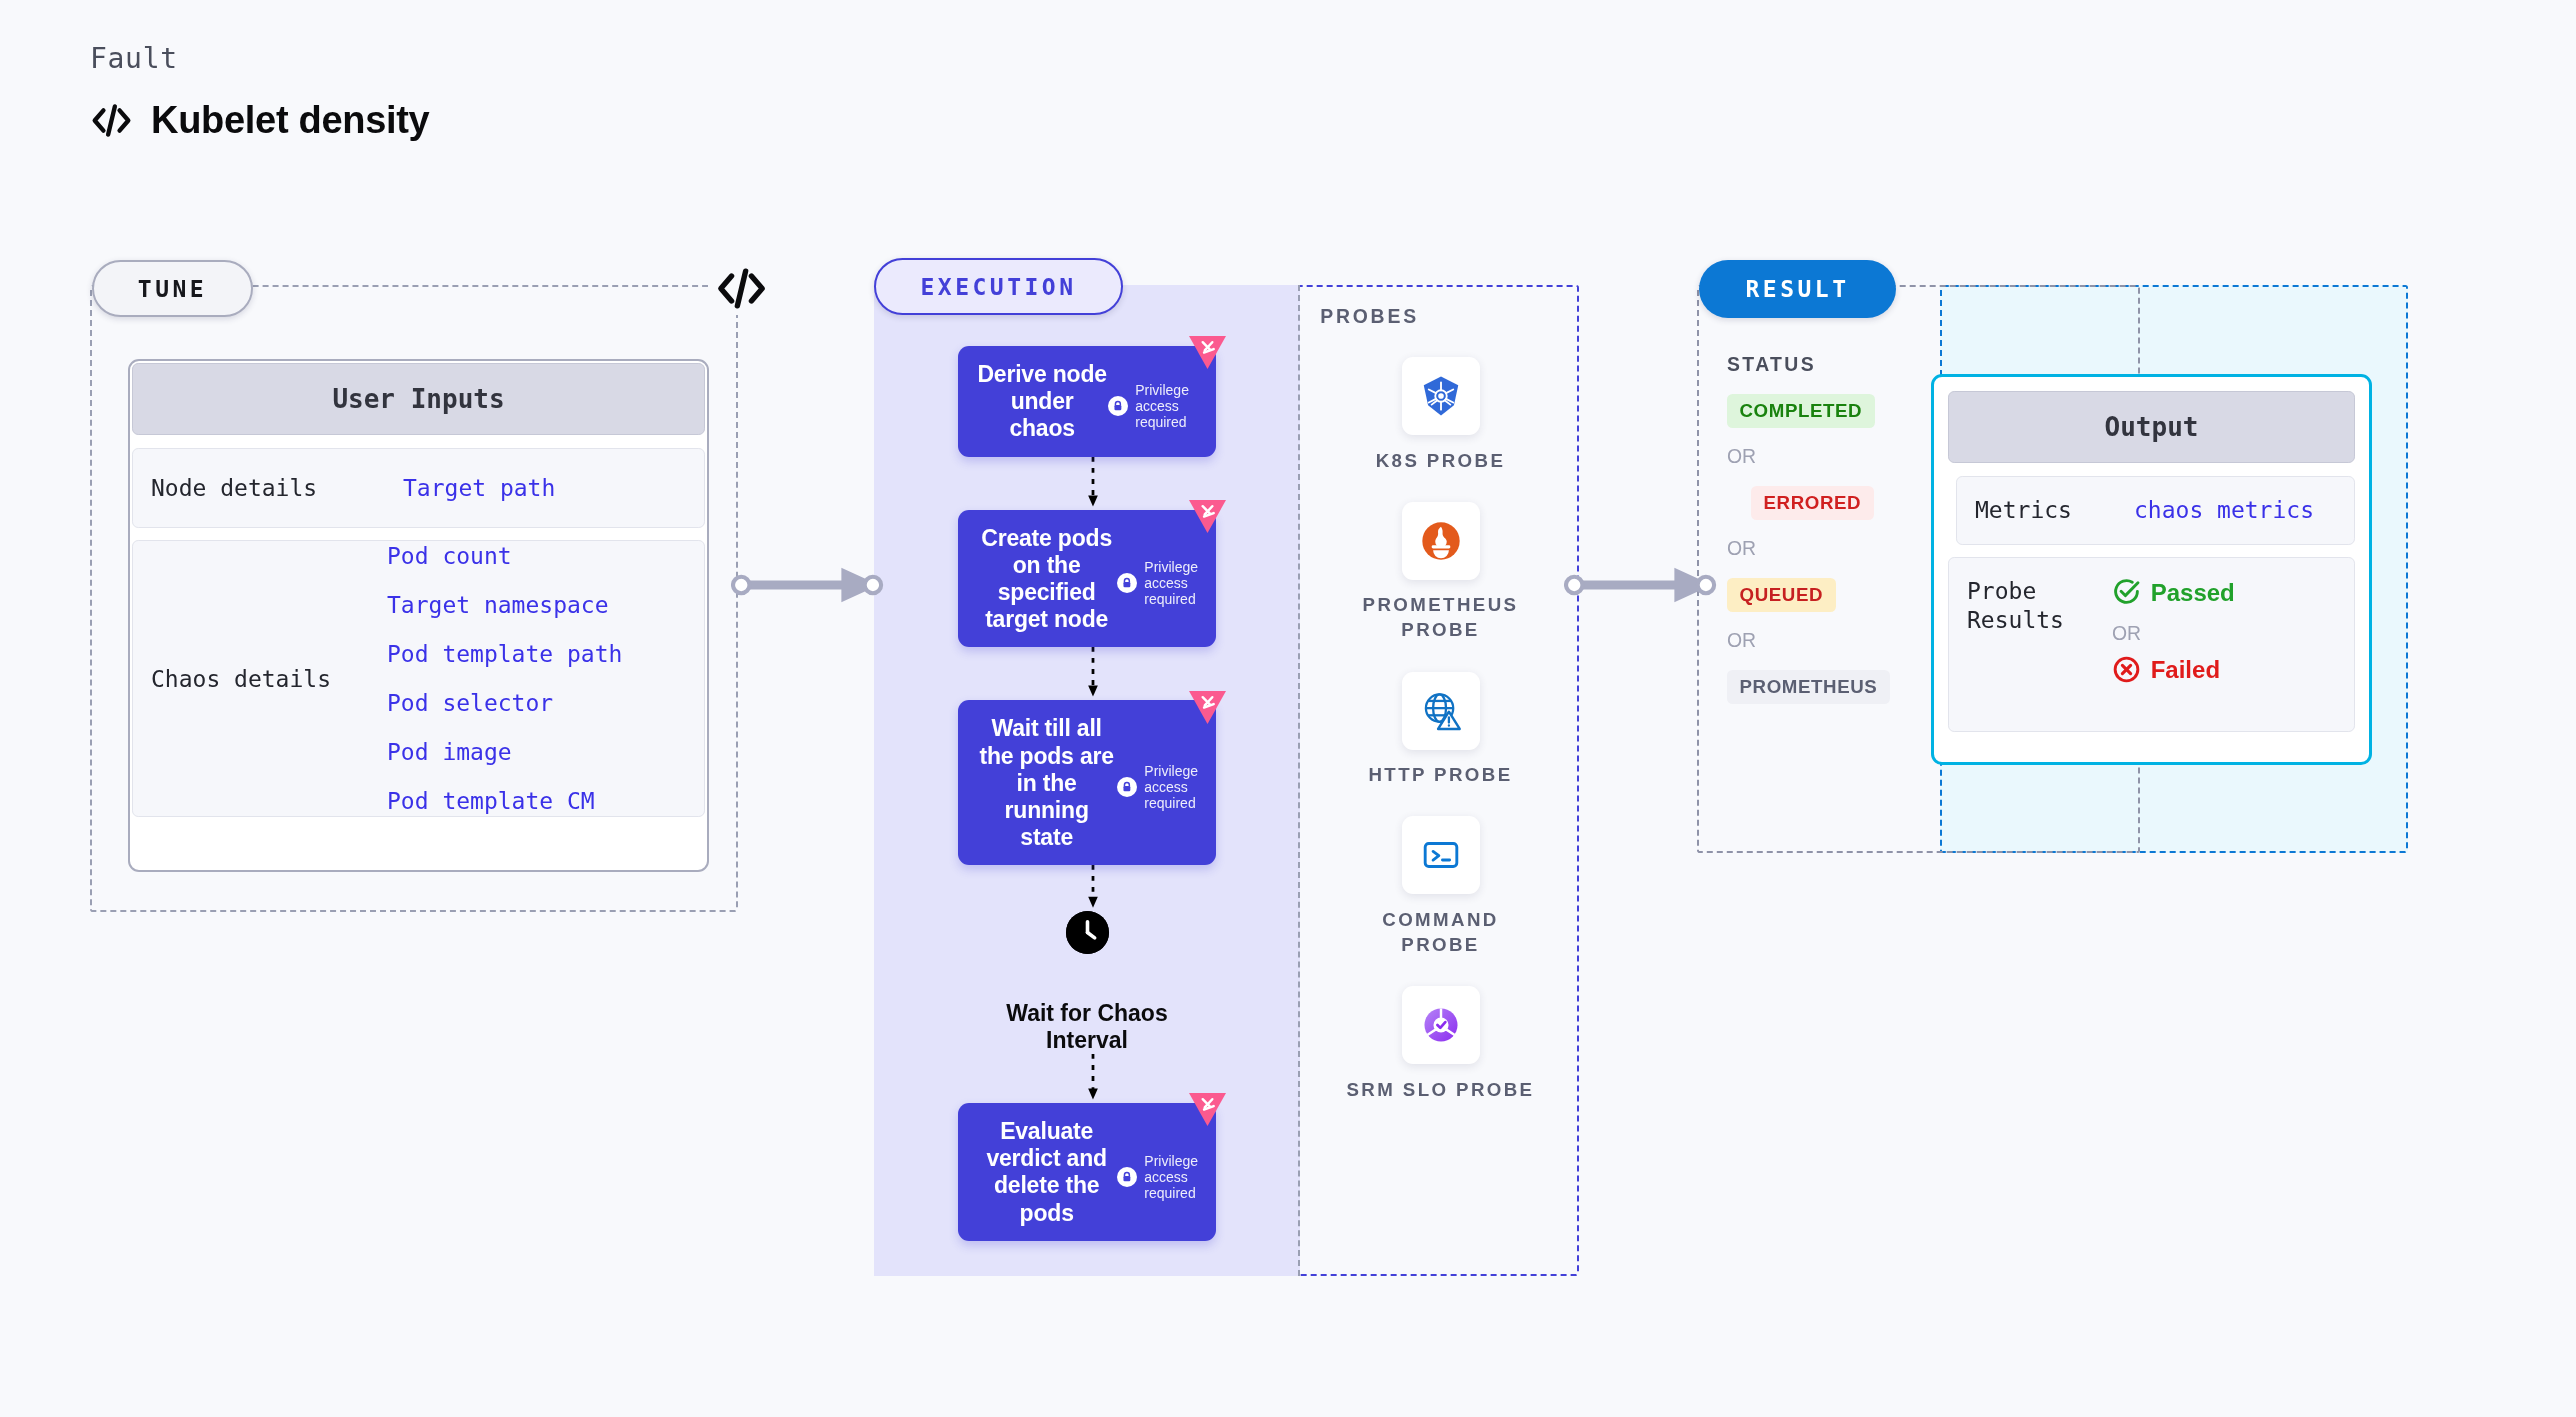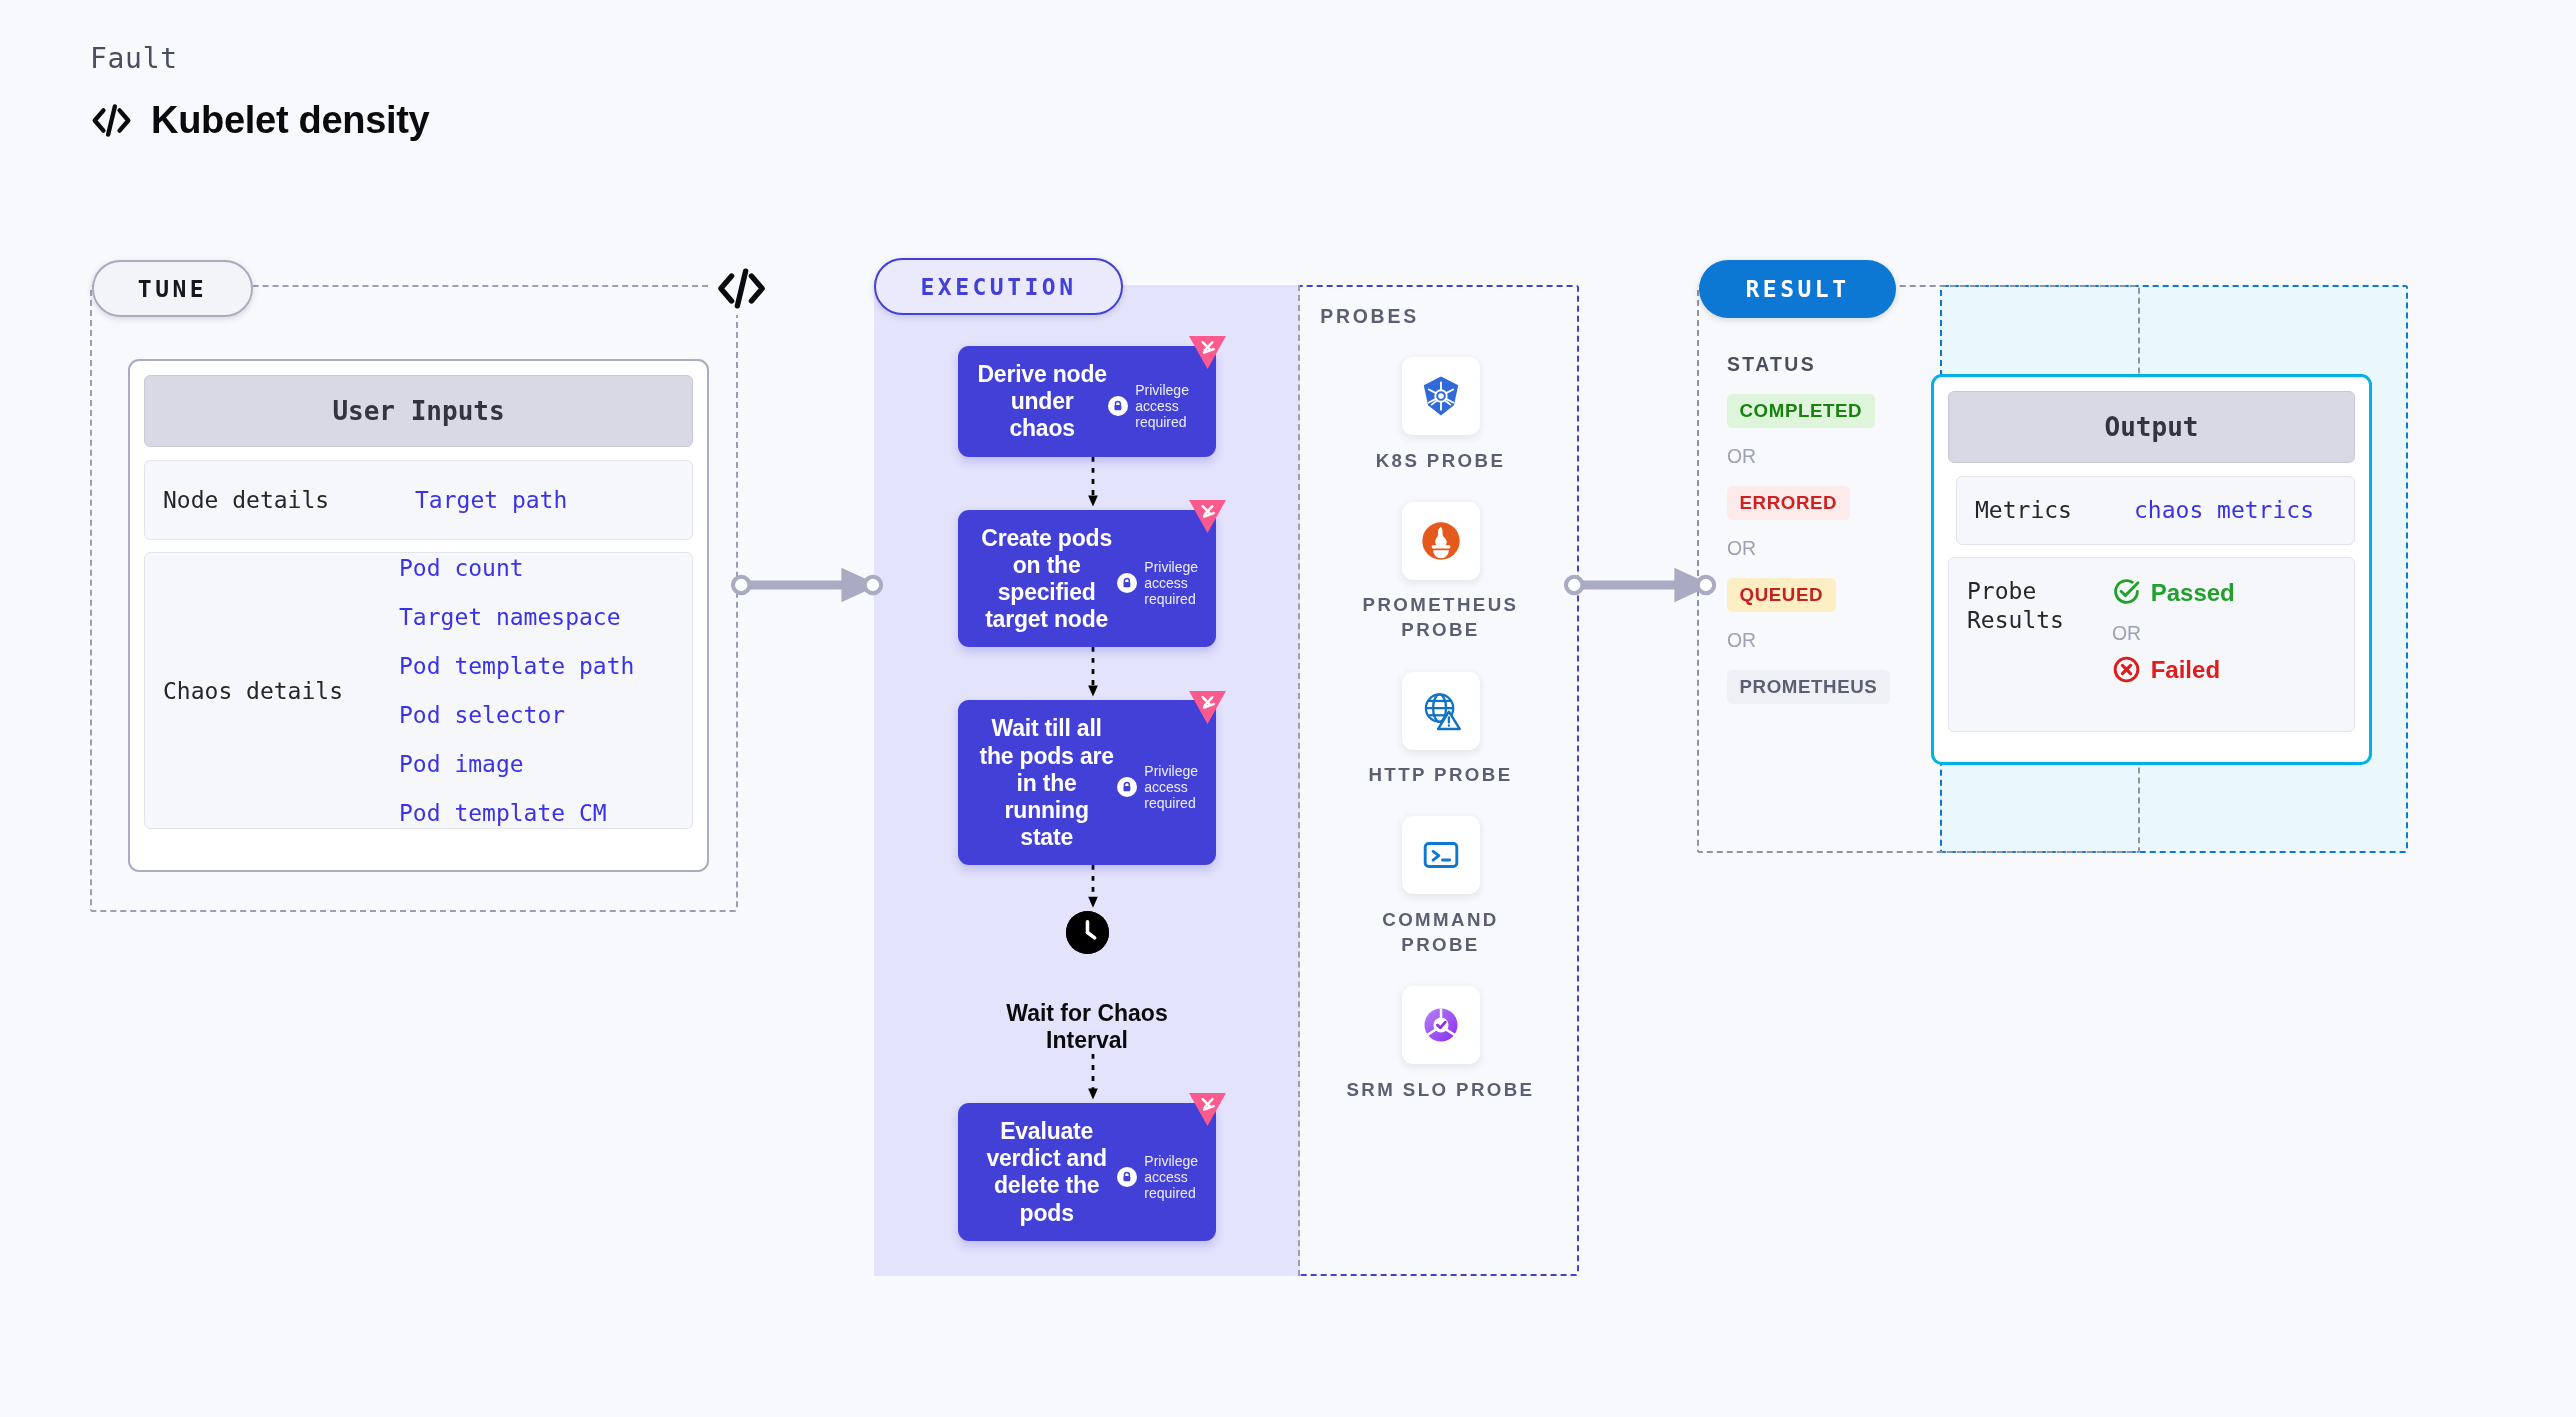--- a/index.html
+++ b/index.html
@@ -43,21 +43,21 @@
     border: 2.8px dashed #9A9FB3; border-radius: 2.8px;
   }
   #code-icon-line {
     position: absolute; left: 708px; top: 262px; width: 67px; height: 53px;
     background: #F8F9FC; display: flex; align-items: center; justify-content: center;
     z-index: 22;
   }
   #tune-card {
     position: absolute; left: 128px; top: 359px; width: 581px; height: 513px;
     background: #FFF; border: 2.1px solid #A9ACBE; border-radius: 11px;
-    padding: 14px; z-index: 10;
+    padding: 2px; z-index: 10;
   }
   .card-title-bar {
     background: #D8D9E5; border: 1.4px solid #C6C8D6; border-radius: 6.2px;
     height: 72px; display: flex; align-items: center; justify-content: center;
     font-family: "DejaVu Sans Mono", monospace; font-size: 26px;
     font-weight: bold; color: #32343E;
   }
   .kv-row {
     background: #F6F7FB; border: 1.4px solid #E2E4EC; border-radius: 6.2px;
     display: flex; align-items: center; margin-top: 12.5px; padding: 14px 18px;
@@ -479,21 +479,21 @@
 
 <div id="result-outer-dashed" class="dashed-box"></div>
 <div id="result-status-dashed" class="dashed-box"></div>
 <div id="result-badge" class="stage-badge">RESULT</div>
 
 <div id="status-col">
   <div id="status-title">STATUS</div>
 
   <div><span class="status-chip" style="background:#DEF5DC;color:#19820E;">COMPLETED</span></div>
   <div class="or-text">OR</div>
-  <div><span class="status-chip" style="background:#FDEBEB;color:#D02020;">ERRORED</span></div>
+  <div><span class="status-chip" style="background:#FDEBEB;color:#D02020;margin-left:24px;">ERRORED</span></div>
   <div class="or-text">OR</div>
   <div><span class="status-chip" style="background:#FDEEC4;color:#C62020;">QUEUED</span></div>
   <div class="or-text">OR</div>
   <div><span class="status-chip" style="background:#EFF0F5;color:#5B5F72;">PROMETHEUS</span></div>
 </div>
 
 <div id="output-card">
   <div class="card-title-bar">Output</div>
 
   <div class="kv-row" style="height:69px;margin-left:8px;">

